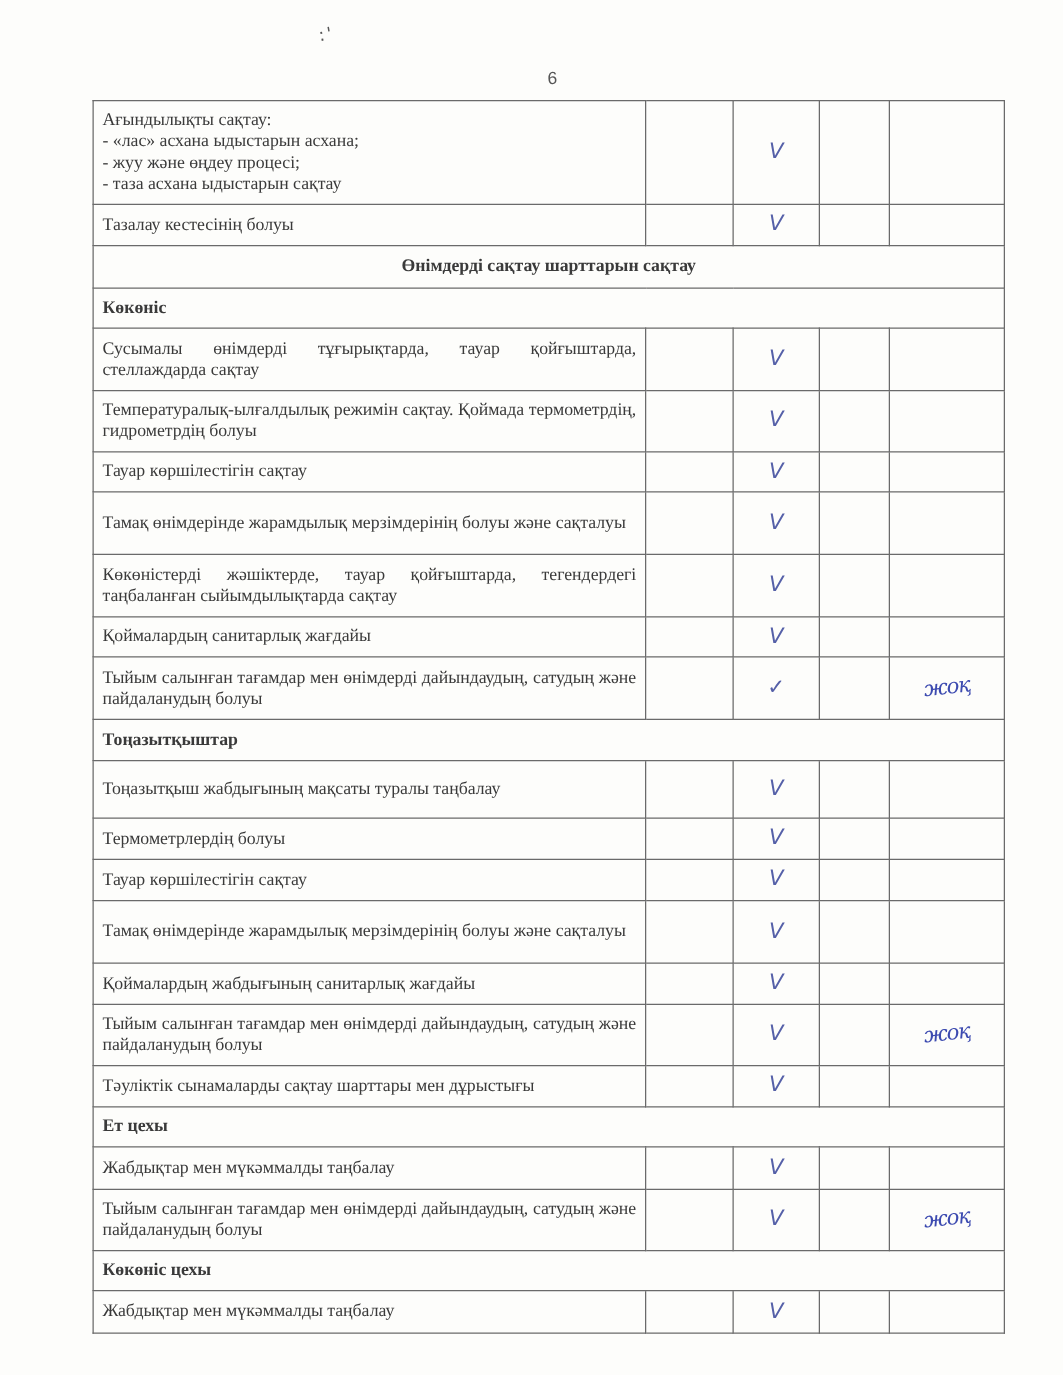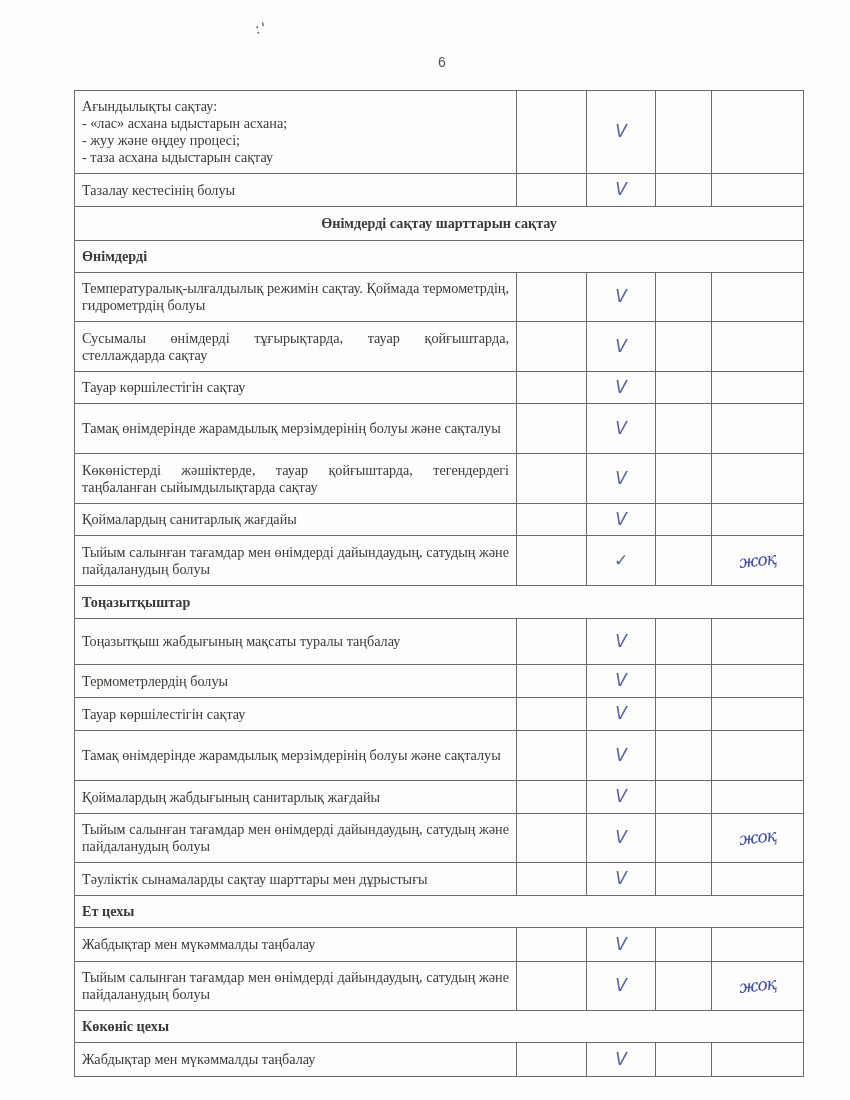--- a/index.html
+++ b/index.html
@@ -2,21 +2,21 @@
 <html><head>
   <meta charset="utf-8">
   <style>
     html, body { margin: 0; padding: 0; background: #fdfdfb; }
     body { width: 850px; height: 1100px; position: relative; overflow: hidden;
            font-family: "Liberation Serif", "DejaVu Serif", serif; color: #3a3a3a; }
     .scan-mark { position: absolute; left: 255px; top: 20px; font-size: 14px; color: #555;
                  font-family: "DejaVu Sans", sans-serif; letter-spacing: 2px; transform: rotate(-10deg); }
     .page-number { position: absolute; left: 438px; top: 54px; font-size: 14px; color: #555;
                    font-family: "Liberation Sans", sans-serif; }
-    table.checklist { position: absolute; left: 74px; top: 90px; border-collapse: collapse;
+    table.checklist { position: absolute; left: 74px; top: 80px; border-collapse: collapse;
                       table-layout: fixed; width: 729px; }
     table.checklist td { border: 1.2px solid #6a6a6a; padding: 0 7px; font-size: 14.2px;
                          line-height: 17px; vertical-align: middle; }
     td.desc { text-align: justify; text-align-last: left; }
     td.section { text-align: center; font-weight: bold; font-size: 15px; }
     td.subsection { font-weight: bold; font-size: 15px; text-align: left; }
     td.mark { text-align: center; padding: 0; }
     .check { font-family: "DejaVu Sans", sans-serif; color: #5560a8; font-size: 17px; font-style: italic; }
     .note { font-family: "DejaVu Serif", serif; font-style: italic; color: #3d4bb0; font-size: 17px;
             letter-spacing: -1px; display: inline-block; transform: rotate(-6deg); }
@@ -53,31 +53,31 @@
         <td class="desc">Тазалау кестесінің болуы</td>
         <td class="mark"></td>
         <td class="mark"><span class="check">V</span></td>
         <td class="mark"></td>
         <td class="mark"><span class="note"></span></td>
       </tr>
       <tr style="height: 34px;">
         <td colspan="5" class="section">Өнімдерді сақтау шарттарын сақтау</td>
       </tr>
       <tr style="height: 32px;">
-        <td colspan="5" class="subsection">Өнімдерді</td>
+        <td colspan="5" class="subsection">Көкөніс</td>
       </tr>
-      <tr style="height: 49px;">
-        <td class="desc">Температуралық-ылғалдылық режимін сақтау. Қоймада термометрдің, гидрометрдің болуы</td>
+      <tr style="height: 50px;">
+        <td class="desc">Сусымалы өнімдерді тұғырықтарда, тауар қойғыштарда, стеллаждарда сақтау</td>
         <td class="mark"></td>
         <td class="mark"><span class="check">V</span></td>
         <td class="mark"></td>
         <td class="mark"><span class="note"></span></td>
       </tr>
-      <tr style="height: 50px;">
-        <td class="desc">Сусымалы өнімдерді тұғырықтарда, тауар қойғыштарда, стеллаждарда сақтау</td>
+      <tr style="height: 49px;">
+        <td class="desc">Температуралық-ылғалдылық режимін сақтау. Қоймада термометрдің, гидрометрдің болуы</td>
         <td class="mark"></td>
         <td class="mark"><span class="check">V</span></td>
         <td class="mark"></td>
         <td class="mark"><span class="note"></span></td>
       </tr>
       <tr style="height: 32px;">
         <td class="desc">Тауар көршілестігін сақтау</td>
         <td class="mark"></td>
         <td class="mark"><span class="check">V</span></td>
         <td class="mark"></td>

